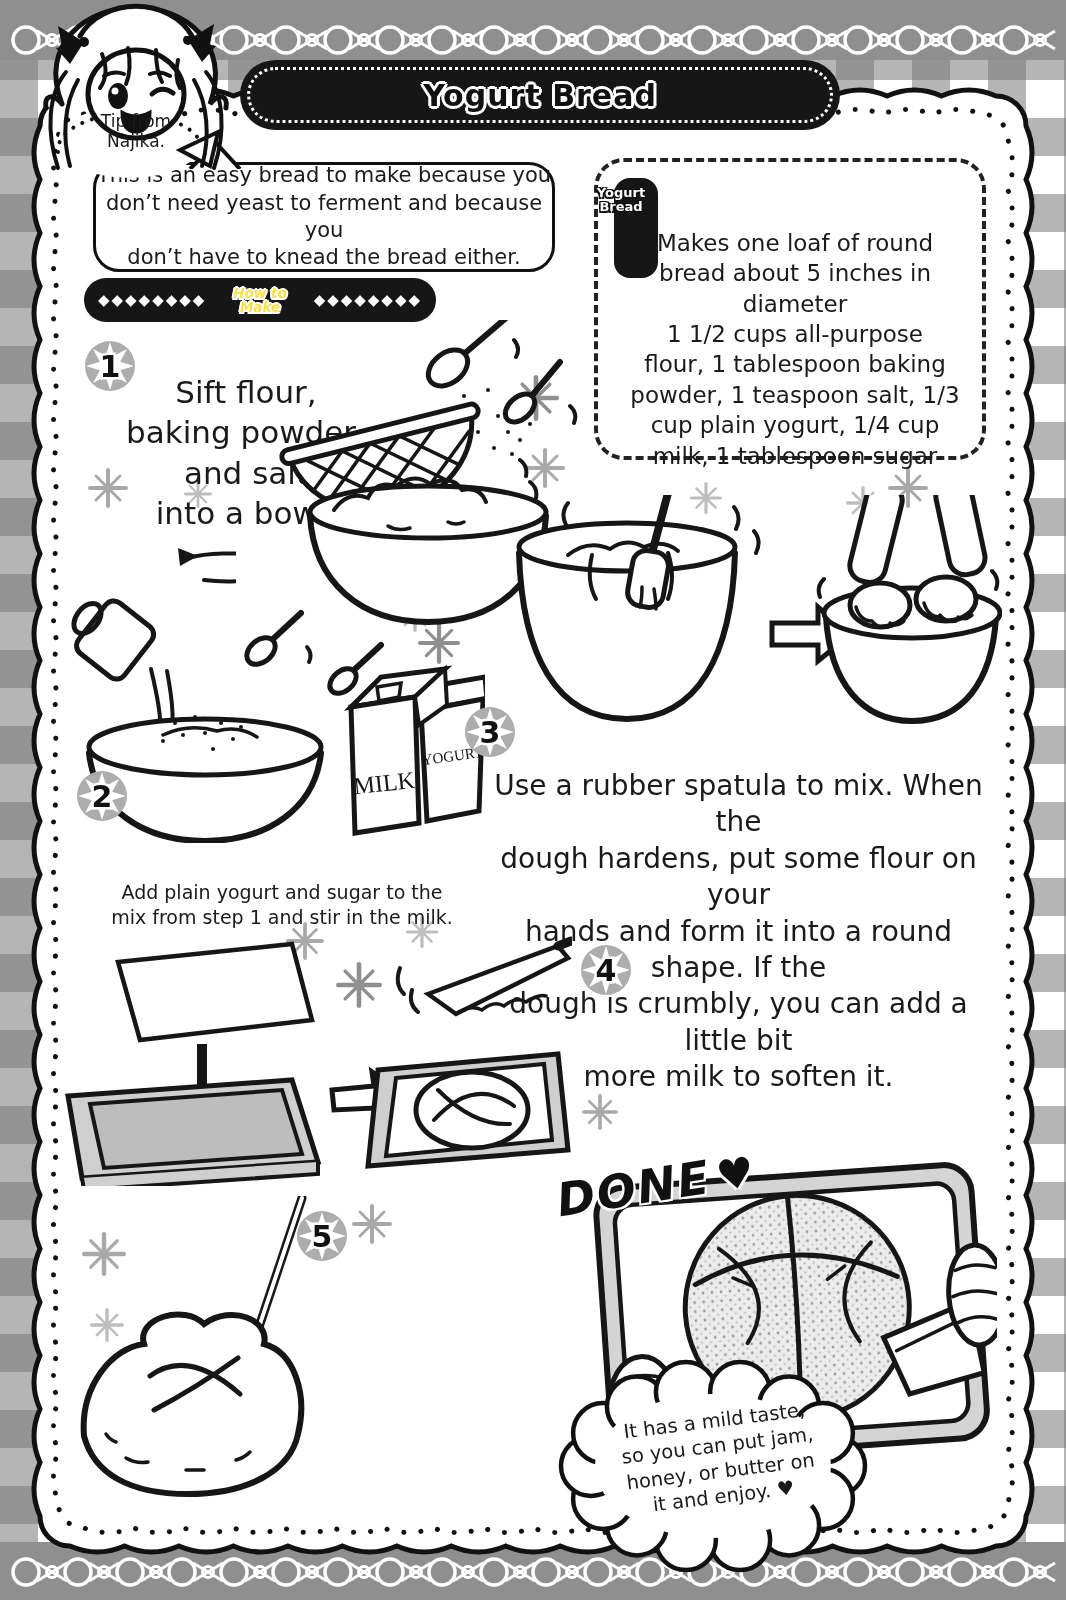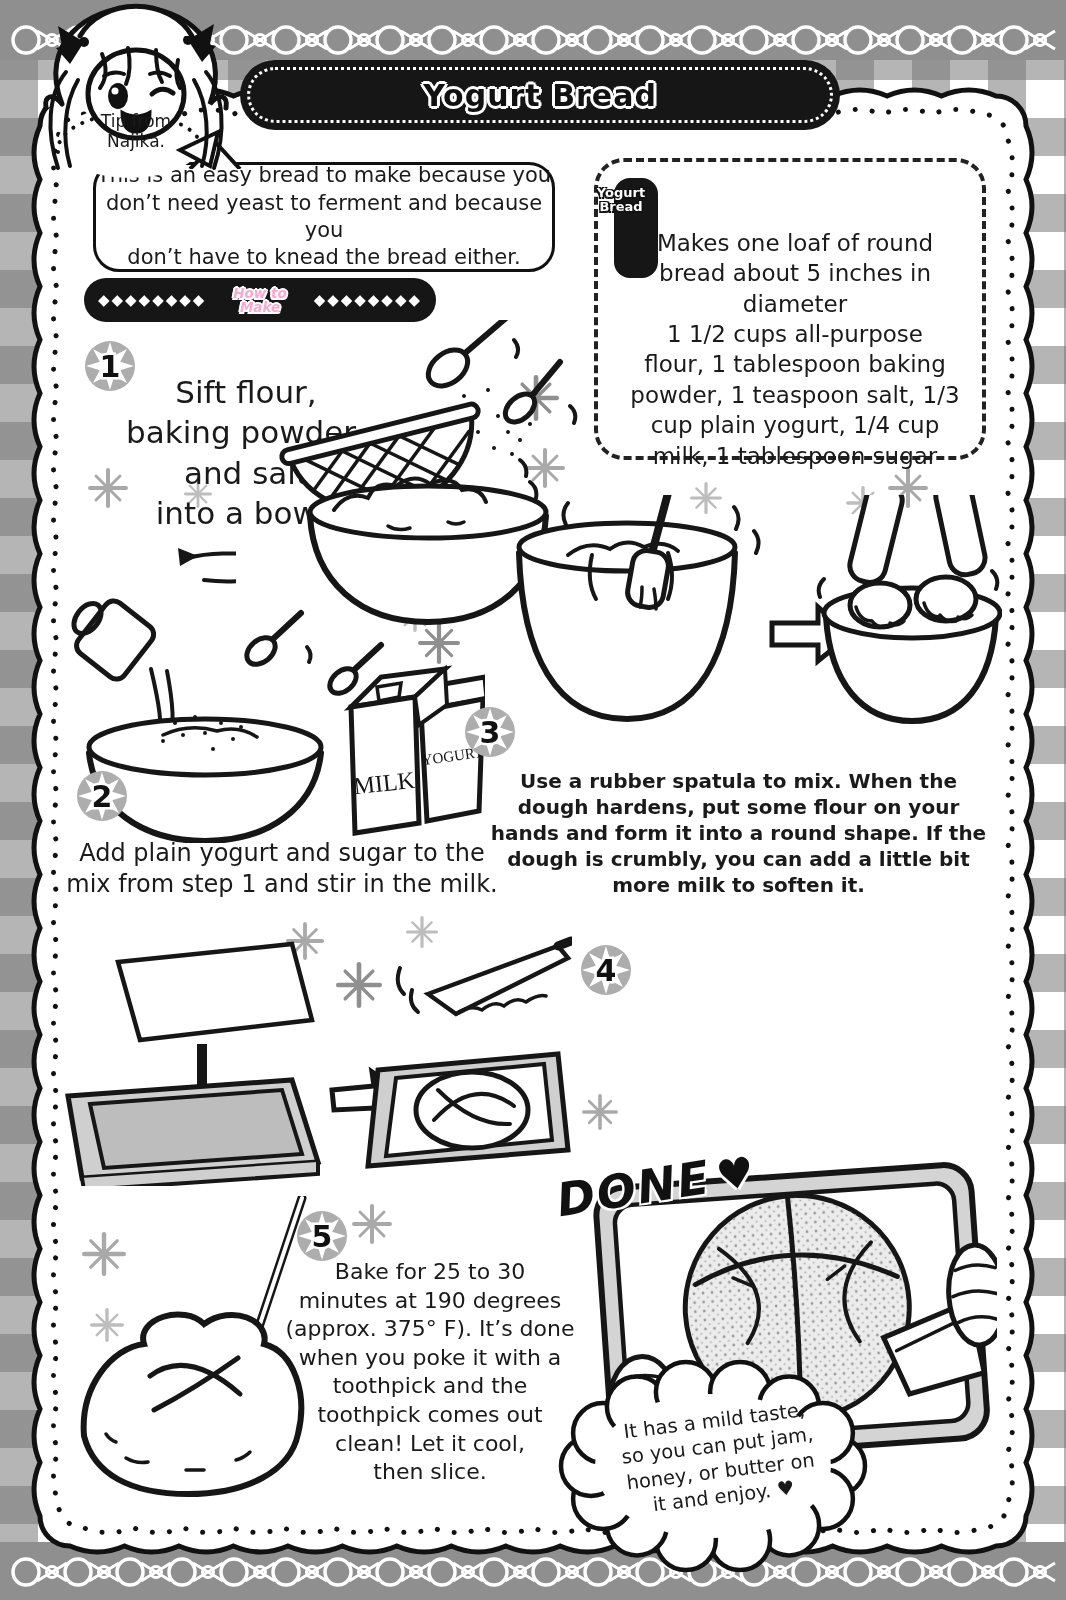--- a/index.html
+++ b/index.html
@@ -28,21 +28,21 @@
 
   .intro-bubble{left:93px;top:162px;width:456px;height:104px;background:#fff;border:3.5px solid #111;
     border-radius:26px;z-index:2;}
   .intro-text{position:absolute;inset:0;display:flex;align-items:center;justify-content:center;
     font-size:21px;line-height:1.3;}
   .bubble-tail{left:182px;top:139px;z-index:3;}
 
   .howto-bar{left:84px;top:278px;width:352px;height:44px;background:#161616;border-radius:22px;
     display:flex;align-items:center;justify-content:space-between;padding:0 14px;box-sizing:border-box;}
   .diamonds{color:#fff;font-size:15px;letter-spacing:2px;line-height:1;}
-  .howto-text{font-size:13.5px;font-weight:bold;font-style:italic;color:#f9a8d4;line-height:1.05;text-align:center;
+  .howto-text{font-size:13.5px;font-weight:bold;font-style:italic;color:#fde047;line-height:1.05;text-align:center;
     text-shadow:-1.5px -1.5px 0 #fff,1.5px -1.5px 0 #fff,-1.5px 1.5px 0 #fff,1.5px 1.5px 0 #fff,0 -2px 0 #fff,0 2px 0 #fff,-2px 0 0 #fff,2px 0 0 #fff;}
 
   .step-text{font-size:22px;line-height:1.3;}
   .ingredients-box{left:594px;top:158px;width:392px;height:302px;border:4px dashed #222;border-radius:30px;box-sizing:border-box;}
   .yb-pill{position:absolute;left:16px;top:16px;width:44px;height:100px;background:#161616;border-radius:16px;}
   .yb-pill-label{position:absolute;left:-8px;top:24px;width:62px;text-align:center;font-size:13px;font-weight:bold;color:#fff;line-height:1.1;
     text-shadow:-1.5px -1.5px 0 #111,1.5px -1.5px 0 #111,-1.5px 1.5px 0 #111,1.5px 1.5px 0 #111;}
   .ingredients-text{position:absolute;left:24px;right:14px;top:30px;font-size:23px;line-height:1.32;text-align:center;margin-top:36px;}
 
   .done-label{left:556px;top:1158px;transform:rotate(-9deg);font-size:46px;font-weight:bold;font-style:italic;
@@ -374,21 +374,21 @@
     </g>
     <text x="330" y="206" transform="rotate(-6 330 206)" text-anchor="middle" font-size="24" font-family="Liberation Serif, serif" fill="#161616">MILK</text>
     <text x="398" y="176" transform="rotate(-8 398 176)" text-anchor="middle" font-size="15" font-family="Liberation Serif, serif" fill="#161616">YOGURT</text>
   </svg>
 
   <svg class="abs" style="left:76px;top:770px;z-index:3;" width="52" height="52" viewBox="0 0 52 52">
     <circle cx="26" cy="26" r="25" fill="#adadad"></circle>
     <polygon points="26,2 30.2,15.8 43,9 36.2,21.8 50,26 36.2,30.2 43,43 30.2,36.2 26,50 21.8,36.2 9,43 15.8,30.2 2,26 15.8,21.8 9,9 21.8,15.8" fill="#fff"></polygon>
     <text x="26" y="37" text-anchor="middle" font-size="30" font-weight="bold" fill="#111" stroke="#fff" stroke-width="5" paint-order="stroke" font-family="DejaVu Sans, sans-serif">2</text>
   </svg>
-  <div class="abs step-text ml ctr" style="left:62px;top:838px;width:440px;font-size:24px;z-index:2;">Add plain yogurt and sugar to the
+  <div class="abs step-text ml ctr" style="left:62px;top:880px;width:440px;font-size:19px;z-index:2;">Add plain yogurt and sugar to the
 mix from step 1 and stir in the milk.</div>
 
   <svg class="abs" style="left:472px;top:495px;z-index:2;" width="530" height="242" viewBox="0 0 530 242">
     <g stroke="#161616" stroke-linecap="round" fill="none">
       <g>
         <path d="M47,58 C50,160 84,224 155,224 C226,224 260,160 263,58" fill="#fff" stroke-width="6"></path>
         <ellipse cx="155" cy="52" rx="108" ry="24" fill="#fff" stroke-width="5"></ellipse>
         <path d="M96,60 q20,-16 42,-6 q16,-12 34,-2 q20,-8 34,4" stroke-width="4"></path>
         <path d="M120,60 q-6,26 4,44 M196,58 q8,24 0,46" stroke-width="4"></path>
         <line x1="196" y1="-2" x2="180" y2="58" stroke-width="8"></line>
@@ -409,21 +409,21 @@
         <path d="M352,84 q-8,8 -4,18 M520,76 q8,8 4,18" stroke-width="4"></path>
       </g>
     </g>
   </svg>
 
   <svg class="abs" style="left:464px;top:706px;z-index:3;" width="52" height="52" viewBox="0 0 52 52">
     <circle cx="26" cy="26" r="25" fill="#adadad"></circle>
     <polygon points="26,2 30.2,15.8 43,9 36.2,21.8 50,26 36.2,30.2 43,43 30.2,36.2 26,50 21.8,36.2 9,43 15.8,30.2 2,26 15.8,21.8 9,9 21.8,15.8" fill="#fff"></polygon>
     <text x="26" y="37" text-anchor="middle" font-size="30" font-weight="bold" fill="#111" stroke="#fff" stroke-width="5" paint-order="stroke" font-family="DejaVu Sans, sans-serif">3</text>
   </svg>
-  <div class="abs step-text ml ctr" style="left:486px;top:768px;width:505px;font-size:20px;z-index:2;font-weight:bold;">Use a rubber spatula to mix. When the
+  <div class="abs step-text ml ctr" style="left:486px;top:768px;width:505px;font-size:28px;z-index:2;">Use a rubber spatula to mix. When the
 dough hardens, put some flour on your
 hands and form it into a round shape. If the
 dough is crumbly, you can add a little bit
 more milk to soften it.</div>
 
   <svg class="abs" style="left:60px;top:928px;z-index:2;" width="512" height="258" viewBox="0 0 512 258">
     <g stroke="#161616" stroke-linecap="round" fill="none">
       <polygon points="58,34 232,16 252,92 80,112" fill="#fff" stroke-width="4.5"></polygon>
       <g fill="#161616" stroke="none">
         <rect x="137" y="116" width="10" height="48"></rect>
@@ -454,28 +454,20 @@
     <circle cx="26" cy="26" r="25" fill="#adadad"></circle>
     <polygon points="26,2 30.2,15.8 43,9 36.2,21.8 50,26 36.2,30.2 43,43 30.2,36.2 26,50 21.8,36.2 9,43 15.8,30.2 2,26 15.8,21.8 9,9 21.8,15.8" fill="#fff"></polygon>
     <text x="26" y="37" text-anchor="middle" font-size="30" font-weight="bold" fill="#111" stroke="#fff" stroke-width="5" paint-order="stroke" font-family="DejaVu Sans, sans-serif">4</text>
   </svg>
 
   <svg class="abs" style="left:296px;top:1210px;z-index:3;" width="52" height="52" viewBox="0 0 52 52">
     <circle cx="26" cy="26" r="25" fill="#adadad"></circle>
     <polygon points="26,2 30.2,15.8 43,9 36.2,21.8 50,26 36.2,30.2 43,43 30.2,36.2 26,50 21.8,36.2 9,43 15.8,30.2 2,26 15.8,21.8 9,9 21.8,15.8" fill="#fff"></polygon>
     <text x="26" y="37" text-anchor="middle" font-size="30" font-weight="bold" fill="#111" stroke="#fff" stroke-width="5" paint-order="stroke" font-family="DejaVu Sans, sans-serif">5</text>
   </svg>
-  <div class="abs step-text ml ctr" style="left:280px;top:1258px;width:300px;font-size:22px;z-index:2;">Bake for 25 to 30
-minutes at 190 degrees
-(approx. 375° F). It’s done
-when you poke it with a
-toothpick and the
-toothpick comes out
-clean! Let it cool,
-then slice.</div>
 
   <svg class="abs" style="left:66px;top:1196px;z-index:2;" width="248" height="302" viewBox="0 0 248 302">
     <g stroke="#161616" stroke-linecap="round" fill="none">
       <g>
         <line x1="236" y1="2" x2="176" y2="182" stroke-width="9"></line>
         <line x1="236" y1="2" x2="176" y2="182" stroke="#fff" stroke-width="4"></line>
       </g>
       <g stroke-width="6">
         <line x1="150" y1="180" x2="162" y2="168"></line>
           <line x1="140" y1="198" x2="154" y2="194"></line>

